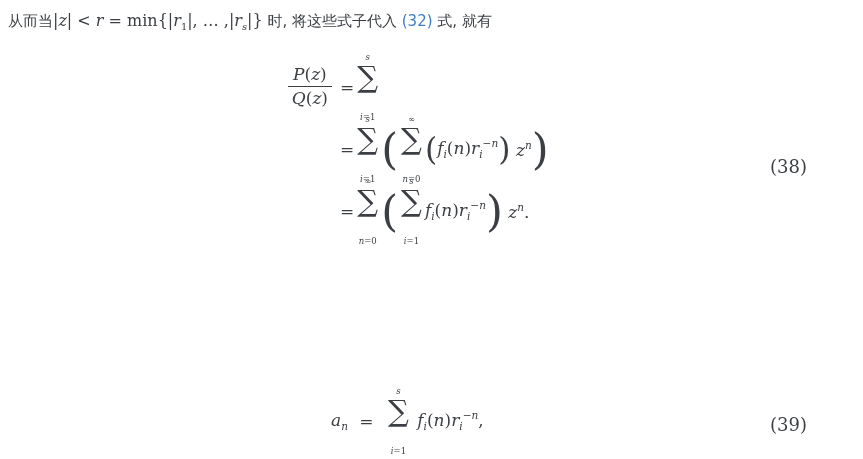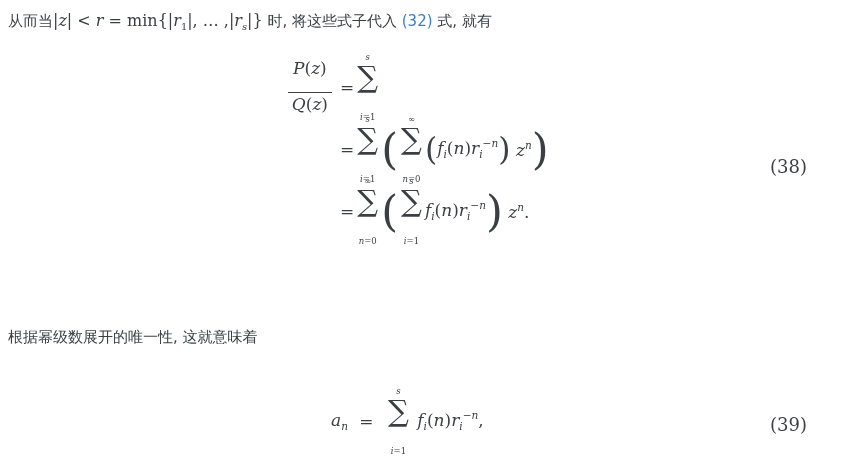--- a/index.html
+++ b/index.html
@@ -56,21 +56,21 @@
   
   .frac {
     display: inline-block;
     vertical-align: middle;
     text-align: center;
     line-height: 1.15;
     margin: 0 2px;
   }
   .frac .num {
     display: block;
-    padding: 0 4px 13px 4px;
+    padding: 0 4px 1px 4px;
     border-bottom: 1px solid #3b3f44;
   }
   .frac .den {
     display: block;
     padding: 2px 4px 0 4px;
   }
 
   
   .bigop {
     display: inline-block;
@@ -246,23 +246,20 @@
         <span class="lim bot"><span class="mi">i</span><span class="mo">=</span><span class="mn">1</span></span>
       </span>
       <span><span class="mi">f</span><span class="sub">i</span><span class="mo">(</span><span class="mi">n</span><span class="mo">)</span><span class="mi">r</span><span class="sub">i</span><span class="sup-up">−<span style="font-style:italic;">n</span></span></span>
       <span class="paren tall">)</span>
       <span>&nbsp;<span class="mi">z</span><span class="sup">n</span><span class="mo">.</span></span>
     </div>
   </div>
 
   <div class="eqnum eqnum-38">(38)</div>
 
-  <div class="line-2">
-    <span class="cn">根据幂级数展开的唯一性, 这就意味着</span>
-  </div>
 
   <div class="eq39 math">
     <span><span class="mi">a</span><span class="sub">n</span></span>
     <span class="relcol" style="margin:0 6px;">=</span>
     <span class="bigop">
       <span class="lim top"><span class="mi">s</span></span>
       <span class="sym">∑</span>
       <span class="lim bot"><span class="mi">i</span><span class="mo">=</span><span class="mn">1</span></span>
     </span>
     <span><span class="mi">f</span><span class="sub">i</span><span class="mo">(</span><span class="mi">n</span><span class="mo">)</span><span class="mi">r</span><span class="sub">i</span><span class="sup-up">−<span style="font-style:italic;">n</span></span><span class="mo">,</span></span>

